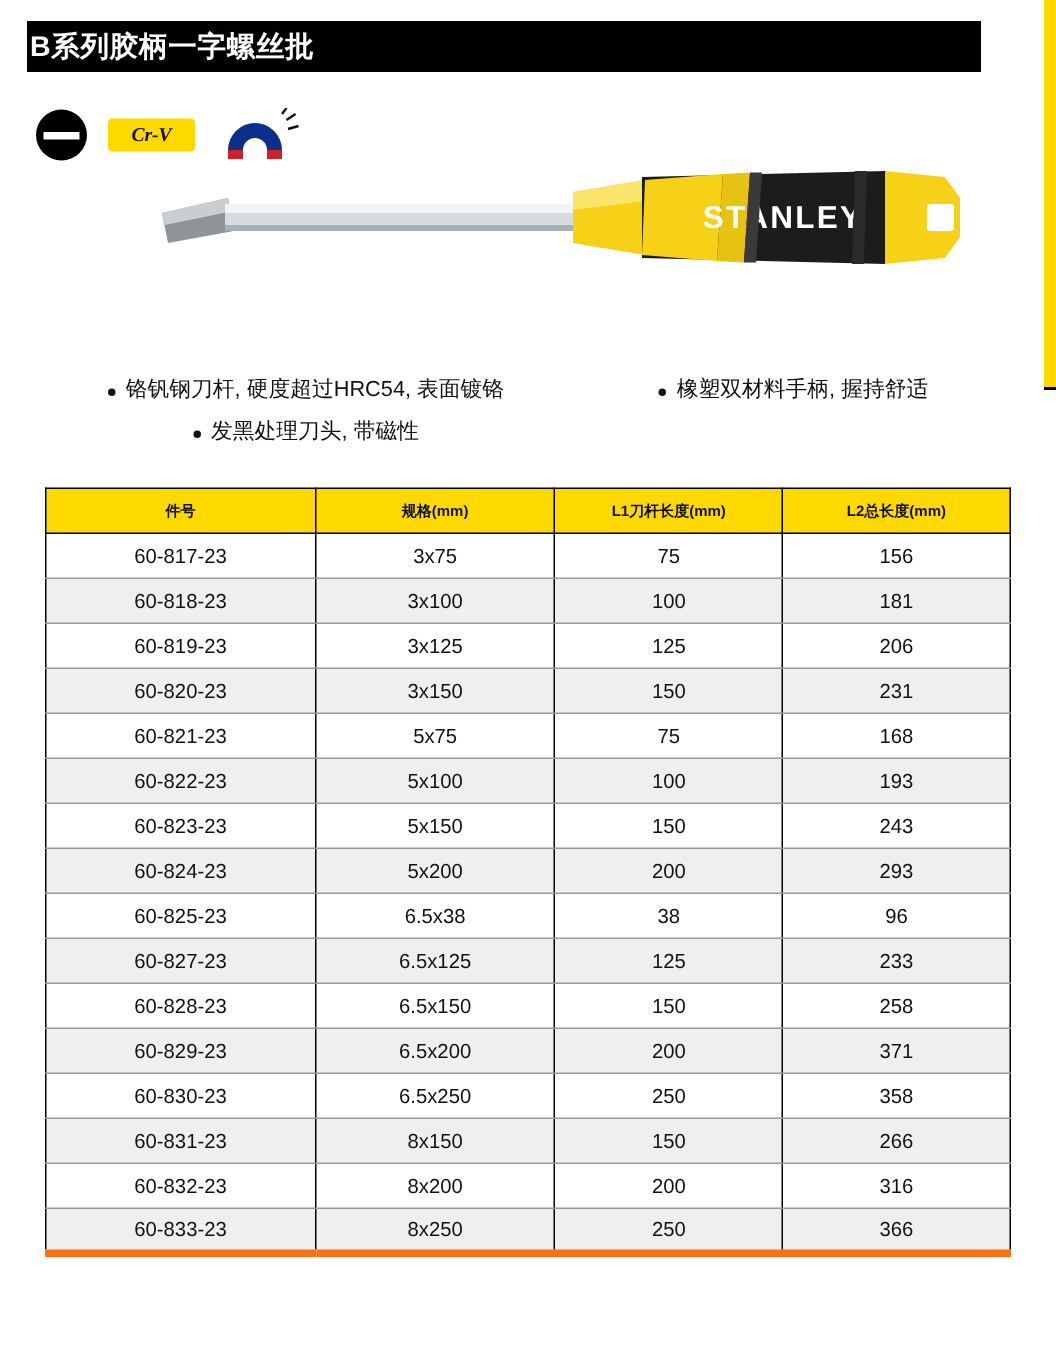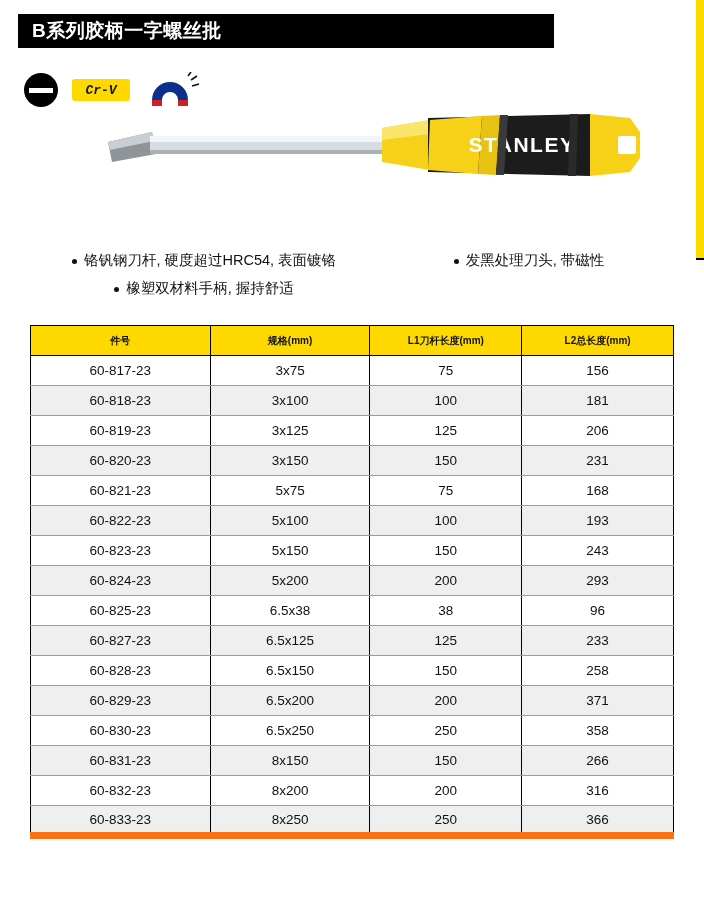--- a/index.html
+++ b/index.html
@@ -37,26 +37,26 @@
     width: 8px;
     height: 2px;
     background: #000;
   }
 
   
   .title-bar {
     position: absolute;
     left: 18px;
     top: 14px;
-    width: 536px;
+    width: 636px;
     height: 34px;
     background: #000000;
     display: flex;
     align-items: center;
-    padding-left: 14px;
+    padding-left: 2px;
   }
   .title-bar .title-text {
     color: #ffffff;
     font-size: 19px;
     font-weight: bold;
     letter-spacing: 0.5px;
     font-family: "Liberation Sans", sans-serif;
   }
 
   
@@ -87,21 +87,21 @@
     min-width: 58px;
     border-radius: 3px;
     display: flex; align-items: center; justify-content: center;
     padding: 0 8px;
   }
   .badge-crv span {
     font-size: 13px;
     font-weight: bold;
     font-style: italic;
     color: #111;
-    font-family: Liberation Mono, monospace;
+    font-family: Liberation Serif, serif;
   }
   .badge-magnet {
     width: 56px; height: 36px;
     position: relative;
   }
   .magnet-svg { display:block; }
 
   
   .product-img {
     position: absolute;
@@ -166,21 +166,21 @@
     color: #111;
     font-size: 13.5px;
   }
   table.spec tbody tr:nth-child(even) td {
     background: #efefef;
   }
   table.spec tbody tr:nth-child(odd) td {
     background: #ffffff;
   }
   table.spec tbody tr:last-child td {
-    border-bottom: 7px solid #f97316;
+    border-bottom: 5px solid #f97316;
   }
   table.spec col.c1 { width: 180px; }
   table.spec col.c2 { width: 160px; }
   table.spec col.c3 { width: 152px; }
   table.spec col.c4 { width: 152px; }
 </style>
 </head>
 <body>
 
 <div class="page">
@@ -239,25 +239,25 @@
     </svg>
   </div>
 
   <div class="features">
     <div class="feature">
       <span class="dot"></span>
       <span>铬钒钢刀杆, 硬度超过HRC54, 表面镀铬</span>
     </div>
     <div class="feature">
       <span class="dot"></span>
-      <span>发黑处理刀头, 带磁性</span>
+      <span>橡塑双材料手柄, 握持舒适</span>
     </div>
     <div class="feature">
       <span class="dot"></span>
-      <span>橡塑双材料手柄, 握持舒适</span>
+      <span>发黑处理刀头, 带磁性</span>
     </div>
   </div>
 
   <table class="spec">
     <colgroup>
       <col class="c1">
         <col class="c2">
         <col class="c3">
         <col class="c4">
     </colgroup>

